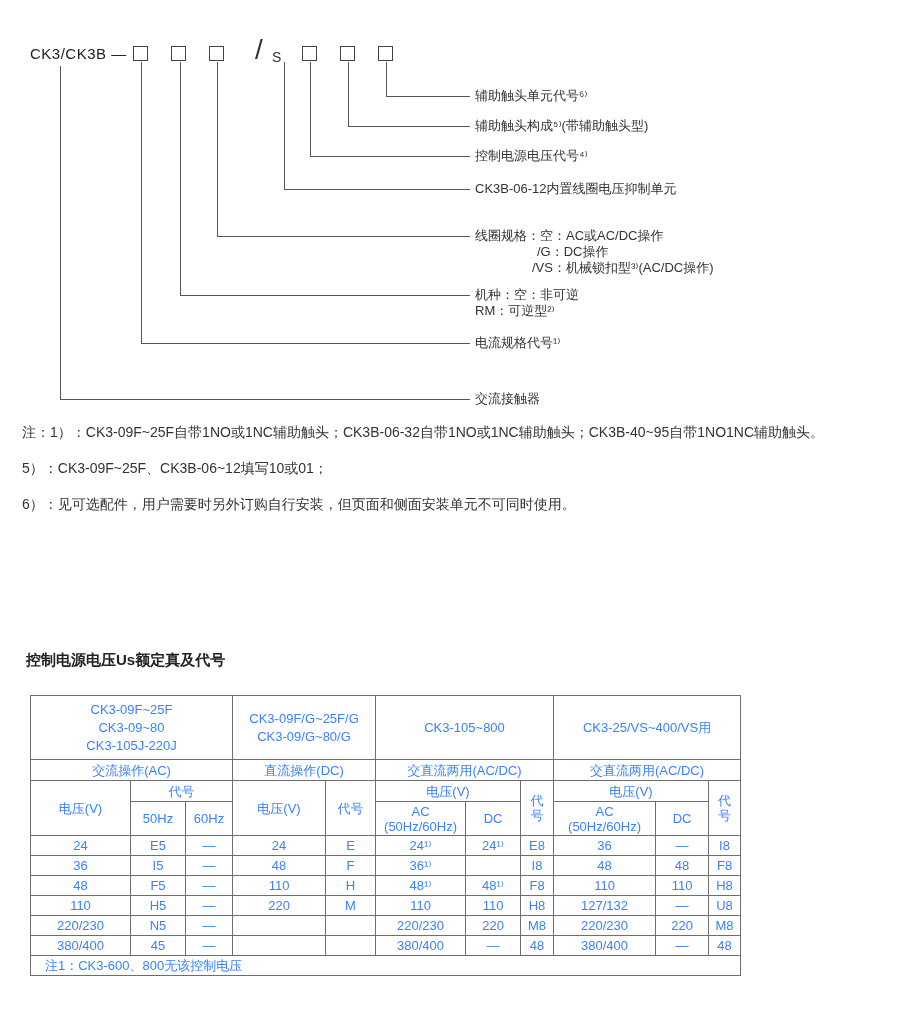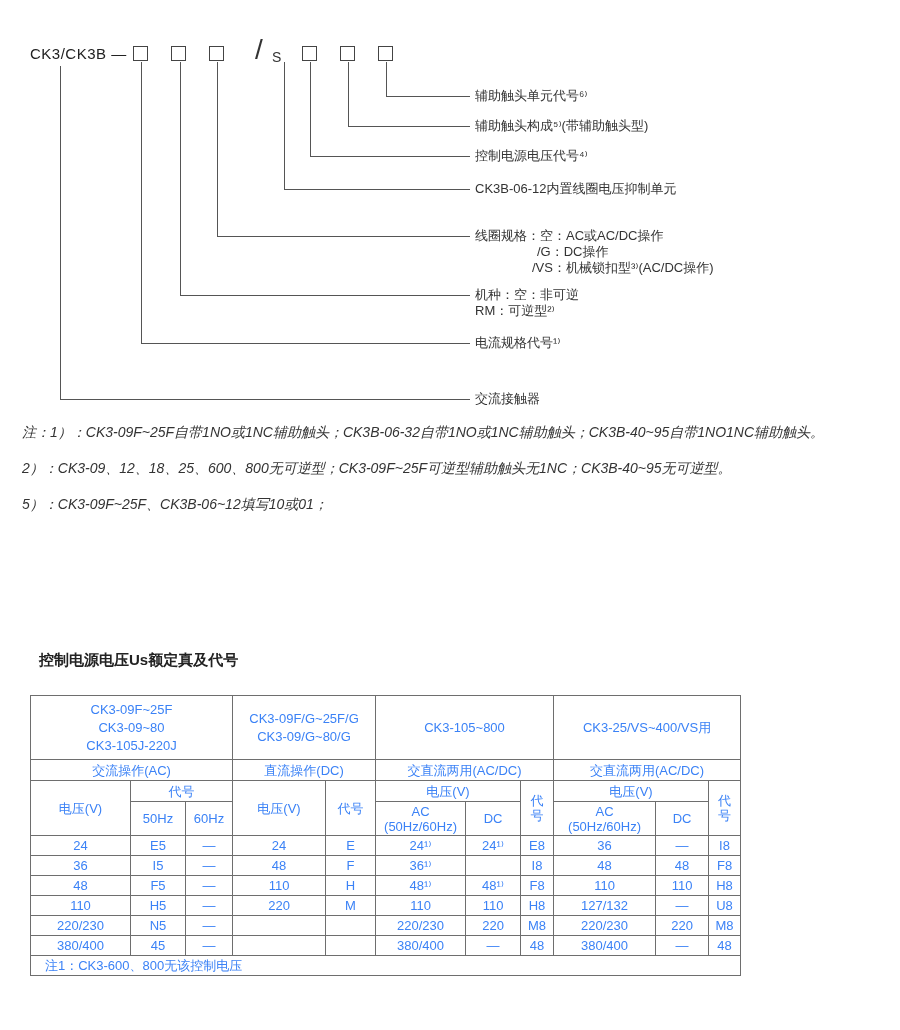--- a/index.html
+++ b/index.html
@@ -17,24 +17,24 @@
   .slash { position: absolute; left: 255px; top: 34px; font-size: 28px; color: #333; font-weight: 300; }
   .slash-s { position: absolute; left: 272px; top: 49px; font-size: 14px; color: #333; }
   .conn { position: absolute; border-left: 1px solid #555; border-bottom: 1px solid #555; }
   .dlabel { position: absolute; left: 475px; font-size: 13px; line-height: 16px; color: #333; white-space: nowrap; }
   .dlabel .ind1 { margin-left: 62px; }
   .dlabel .ind2 { margin-left: 57px; }
   .dlabel .ind3 { }
 
   
   .notes { position: absolute; left: 22px; top: 414px; width: 870px; font-size: 14px; color: #333; }
-  .note-line { height: 36px; line-height: 36px; white-space: nowrap; font-style: italic; }
-
-  
-  .section-title { position: absolute; left: 39px; top: 651px; font-size: 15px; font-weight: bold; color: #222; }
+  .note-line { height: 36px; line-height: 36px; white-space: nowrap; }
+
+  
+  .section-title { position: absolute; left: 26px; top: 651px; font-size: 15px; font-weight: bold; color: #222; }
 
   
   table.vtable { position: absolute; left: 30px; top: 695px; width: 710px; border-collapse: collapse; table-layout: fixed; font-size: 13px; color: #3b82f6; }
   .vtable td { border: 1px solid #6e6e6e; text-align: center; vertical-align: middle; padding: 1px 2px; line-height: 17px; background: #fff; }
   .rh-group td { height: 64px; line-height: 18px; }
   .rh-op td  { height: 21px; }
   .hA td { height: 21px; }
   .hB td { height: 34px; line-height: 15px; }
   .data-row td { height: 20px; }
   .foot td { height: 20px; text-align: left; padding-left: 14px; }
@@ -78,22 +78,22 @@
     <div class="dlabel" style="top:287px">
       <div>机种：空：非可逆</div>
       <div class="ind3">RM：可逆型²⁾</div>
     </div>
     <div class="dlabel" style="top:335px">电流规格代号¹⁾</div>
     <div class="dlabel" style="top:391px">交流接触器</div>
   </div>
 
   <div class="notes">
     <div class="note-line">注：1）：CK3-09F~25F自带1NO或1NC辅助触头；CK3B-06-32自带1NO或1NC辅助触头；CK3B-40~95自带1NO1NC辅助触头。</div>
-    <div class="note-line">2）：CK3-09、12、18、25、600、800无可逆型；CK3-09F~25F可逆型辅助触头无1NC；CK3B-40~95无可逆型。</div>
     <div class="note-line">5）：CK3-09F~25F、CK3B-06~12填写10或01；</div>
+    <div class="note-line">6）：见可选配件，用户需要时另外订购自行安装，但页面和侧面安装单元不可同时使用。</div>
   </div>
 
   <div class="section-title">控制电源电压Us额定真及代号</div>
 
   <table class="vtable">
     <colgroup>
       <col style="width:100px">
         <col style="width:55px">
         <col style="width:47px">
       <col style="width:93px">

